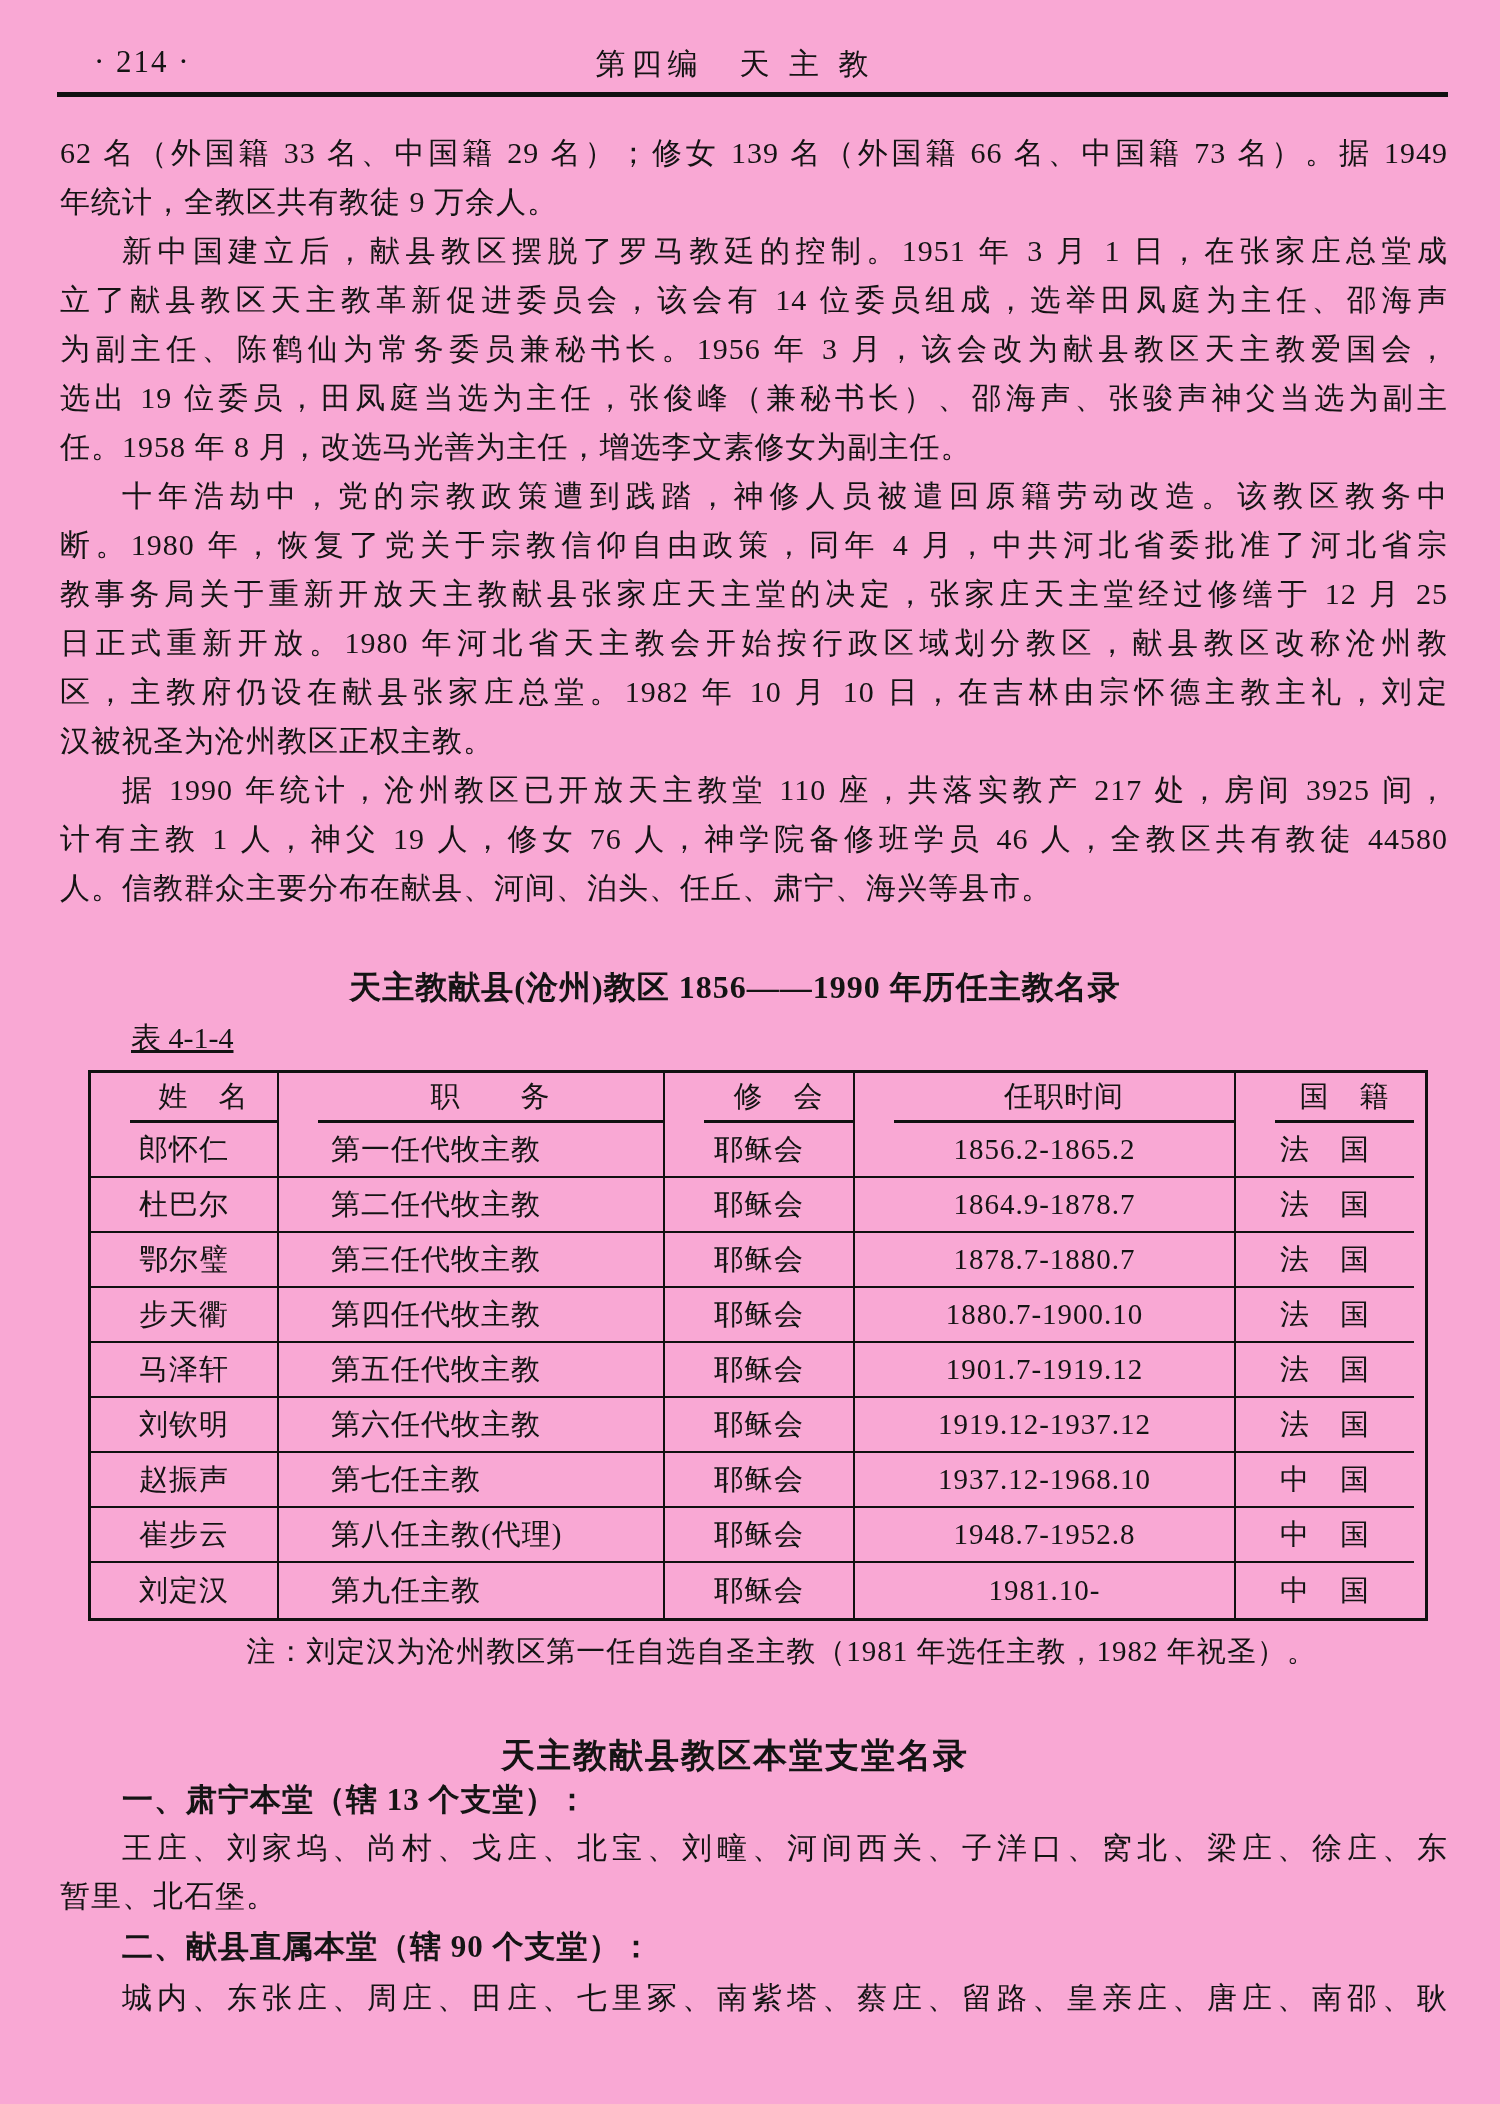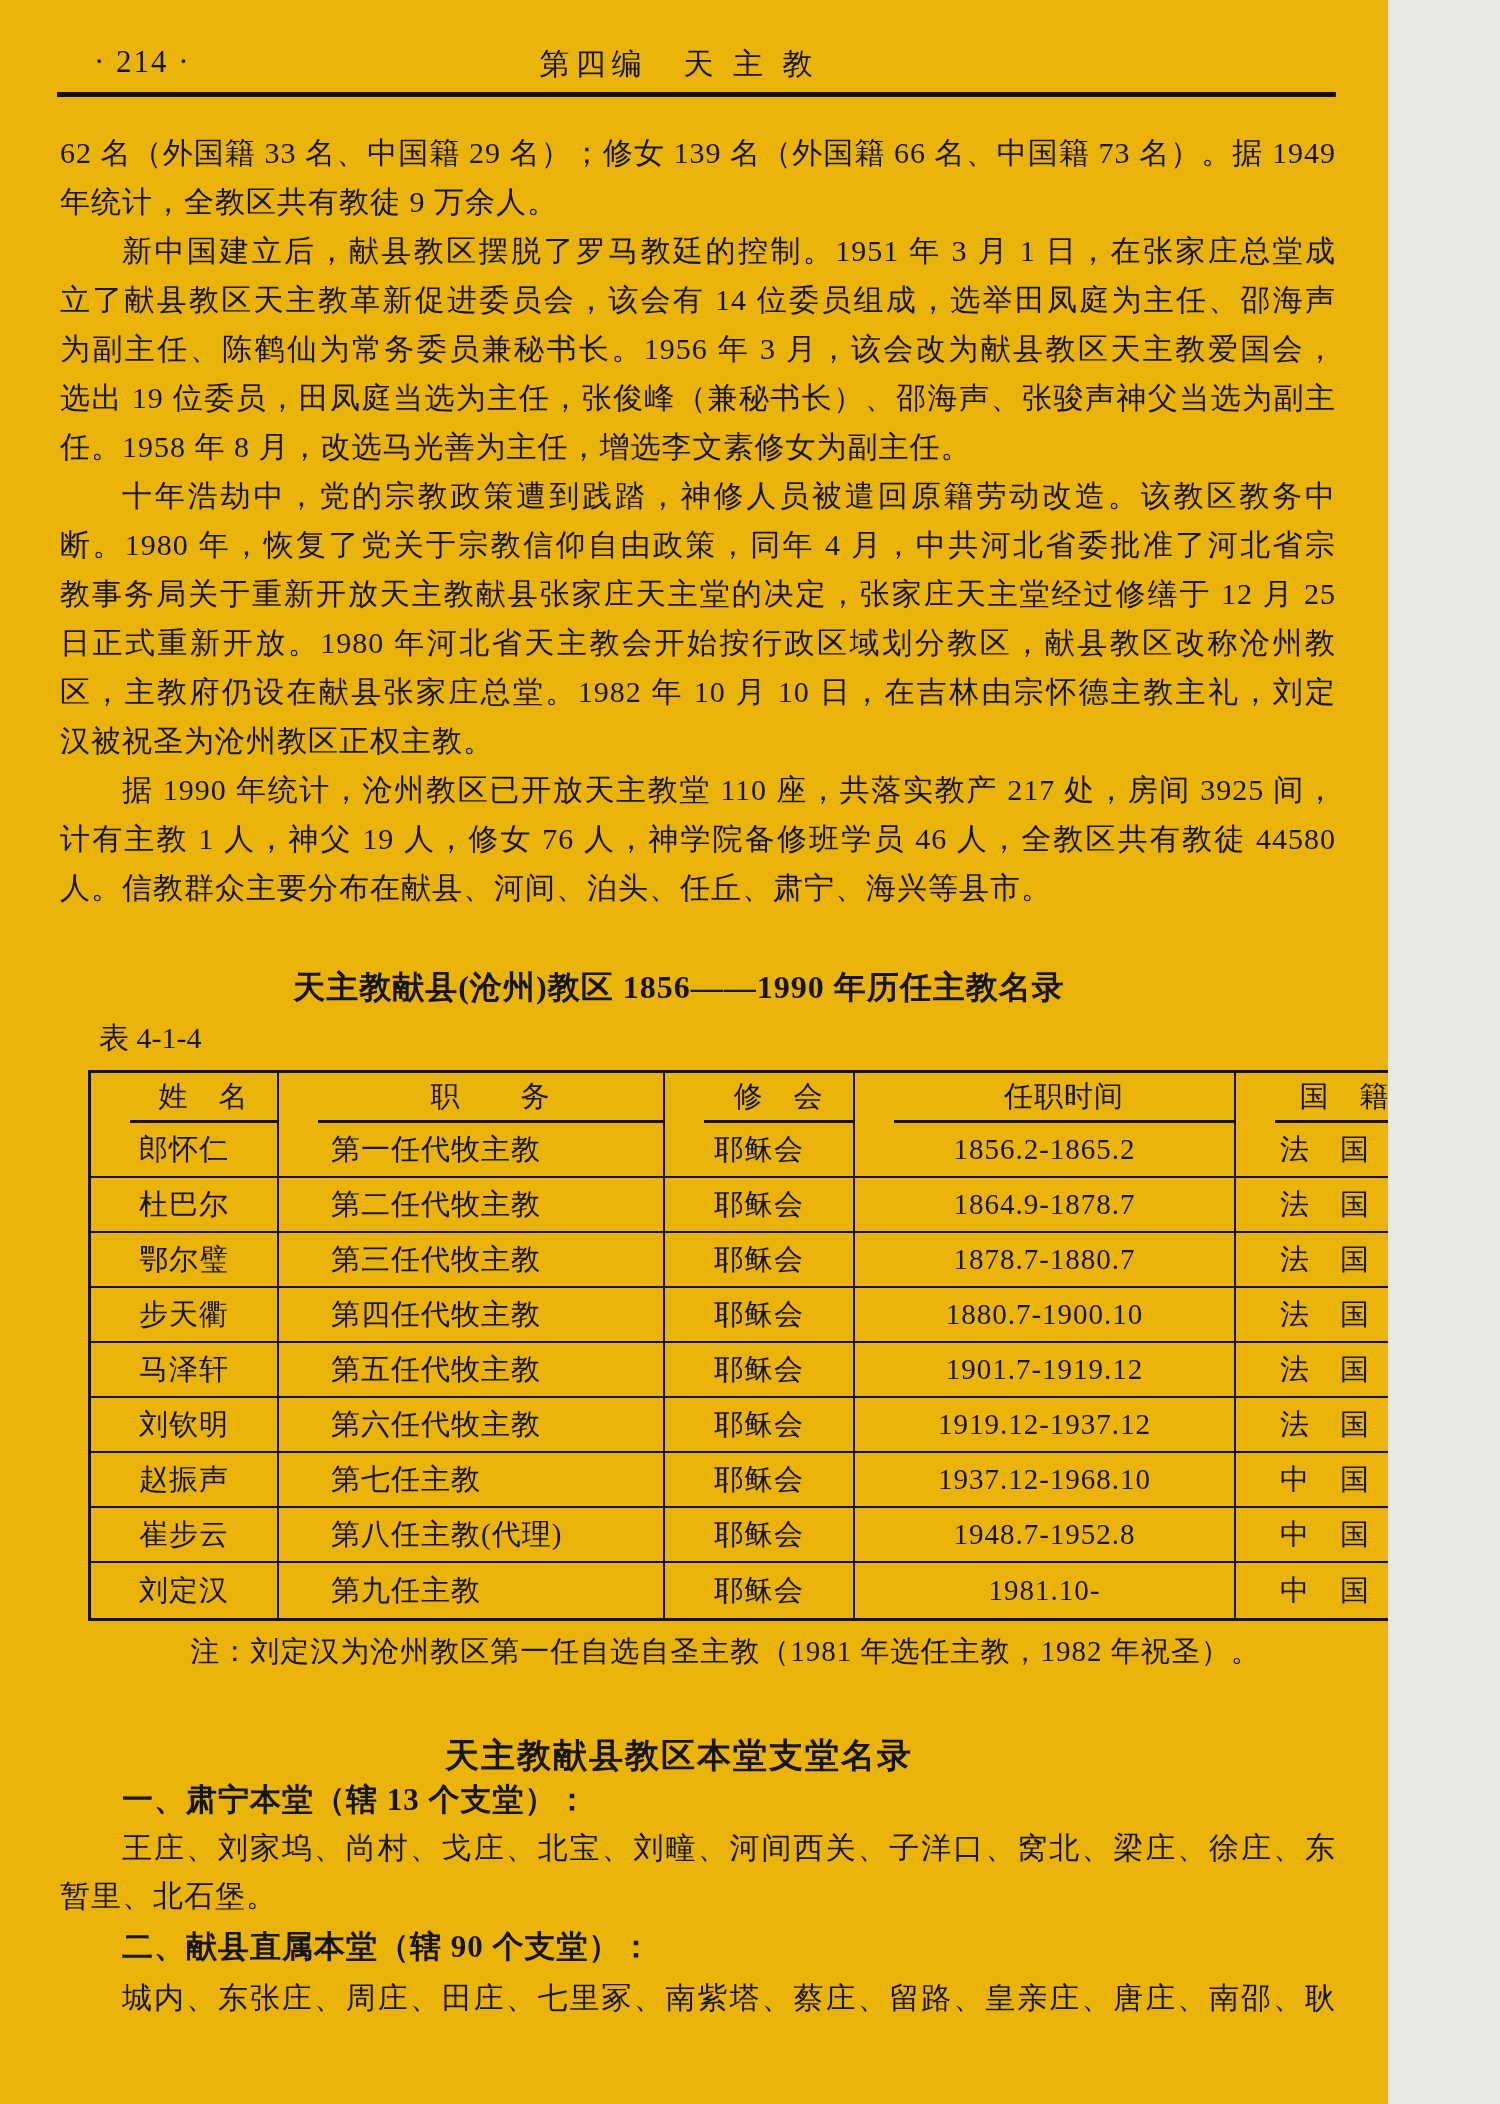--- a/index.html
+++ b/index.html
@@ -1,29 +1,29 @@
 <!DOCTYPE html>
 <html><head>
 <meta charset="utf-8">
 <style>
   html,body{margin:0;padding:0;background:#e8e8e4;}
-  .page{position:relative;width:1388px;height:2104px;background:#eab308;color:#141414;
+  .page{position:relative;width:1500px;height:2104px;background:#f9a8d4;color:#141414;
         font-family:"Liberation Serif","DejaVu Serif",serif;overflow:hidden;}
   
   .page-num{position:absolute;top:44px;left:94px;font-size:31px;letter-spacing:2px;}
   .chapter{position:absolute;top:44px;left:0;right:30px;text-align:center;font-size:30px;letter-spacing:6px;}
   .rule{position:absolute;top:92px;left:57px;right:52px;height:5px;background:#111;}
   
   .bodytext{position:absolute;top:128px;left:60px;right:52px;font-size:30px;line-height:49px;letter-spacing:1px;}
   .line{white-space:nowrap;}
   .fill{white-space:normal;text-align:justify;text-align-last:justify;}
   .ind{padding-left:62px;}
   
   .tbl-title{position:absolute;top:966px;left:0;right:30px;text-align:center;font-size:32px;font-weight:700;letter-spacing:1px;}
-  .tbl-label{position:absolute;top:1018px;left:99px;font-size:30px;}
+  .tbl-label{position:absolute;top:1018px;left:131px;font-size:30px;text-decoration:underline;}
   .btable{position:absolute;top:1070px;left:88px;width:1334px;border:3px solid #111;
           display:grid;grid-template-columns:188px 386px 190px 381px 178px;
           grid-template-rows:50px repeat(9,55px);font-size:29px;}
   .cell{display:flex;align-items:center;justify-content:center;border-right:2px solid #111;border-bottom:2px solid #111;letter-spacing:1px;}
   .cell.lastcol{border-right:none;}
   .cell.lastrow{border-bottom:none;}
   .cell.duty{justify-content:flex-start;padding-left:52px;}
   .cell.hd{font-weight:400;}
   .hd.hline{border-bottom-width:3px;margin-left:39px;}
   .note{position:absolute;top:1630px;left:115px;right:52px;font-size:29px;line-height:42px;letter-spacing:1px;text-align:center;}

